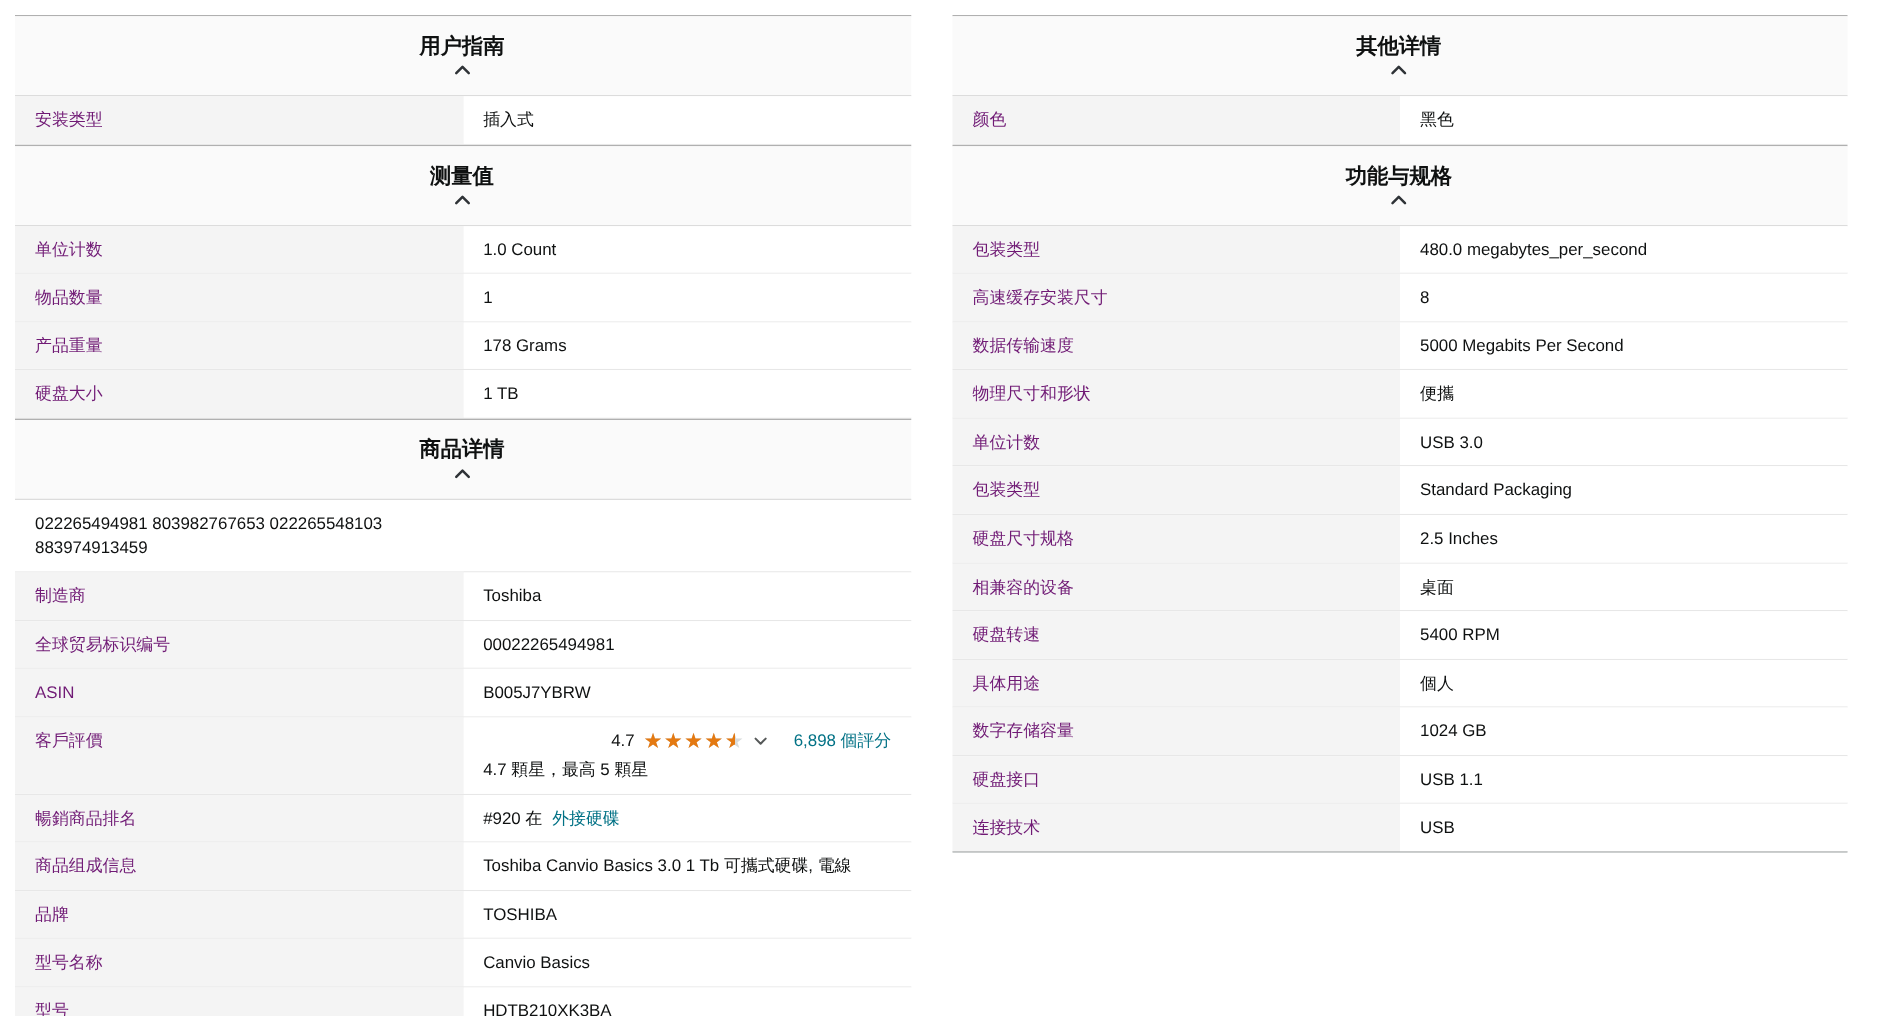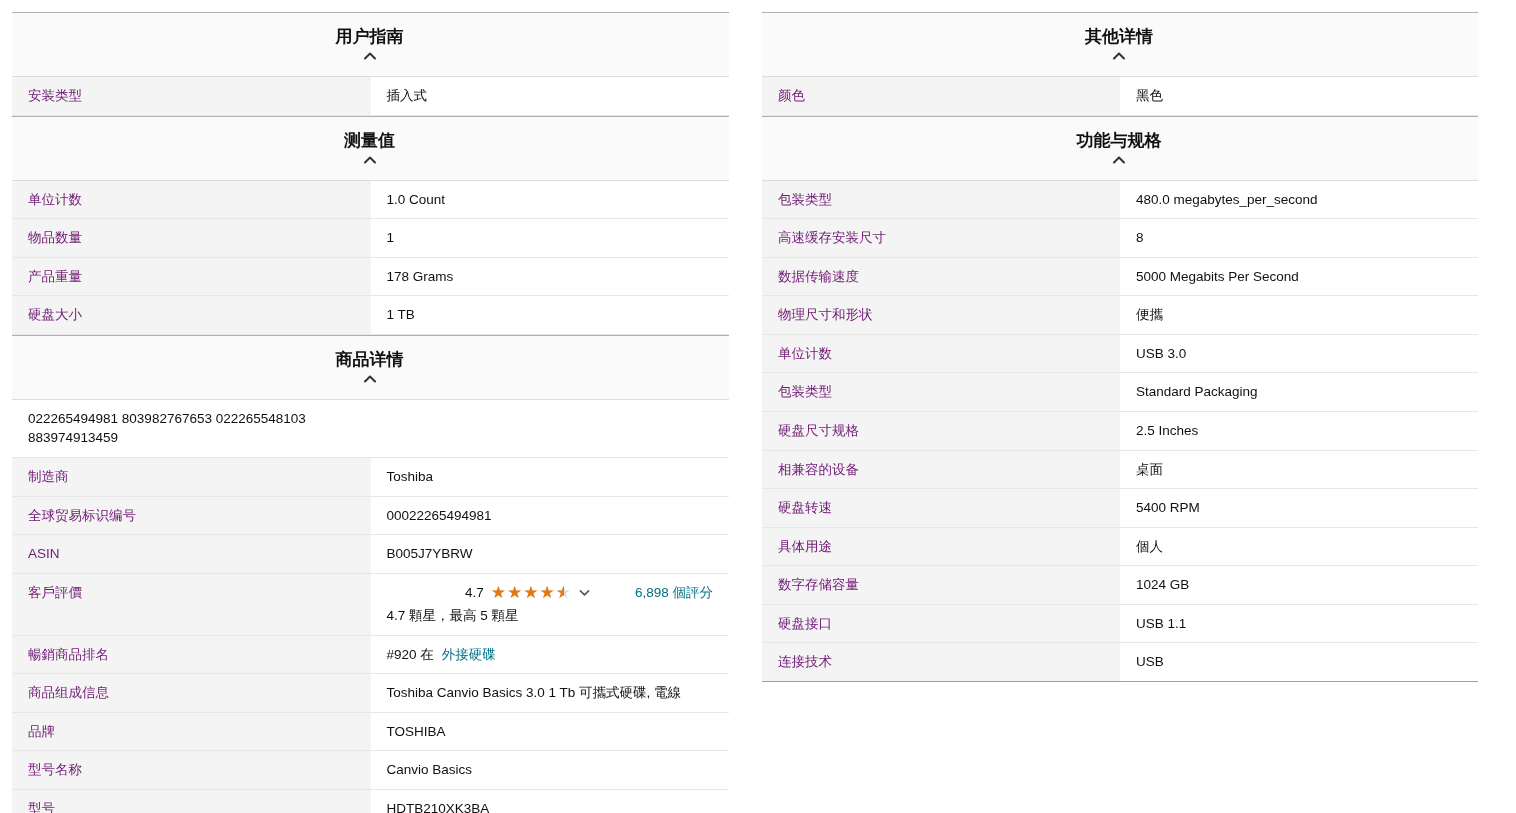--- a/index.html
+++ b/index.html
@@ -78,21 +78,21 @@
     color: #d9dcdc;
   }
   .stars .stars-fill {
     position: absolute;
     left: 0; top: 0;
     overflow: hidden;
     white-space: nowrap;
     color: #e47911;
   }
   .rating-dropdown { margin-left: 6px; cursor: pointer; display: inline-flex; align-items: center; }
-  .reviews-link { margin-left: 44px; }
+  .reviews-link { margin-left: 20px; }
   .rating-subtext { margin-top: 4px; }
   .rank-prefix { margin-right: 8px; }
 </style>
 </head>
 <body>
 
 <div class="page">
   <div class="columns">
     <div class="column left">
         <section class="spec-section">

